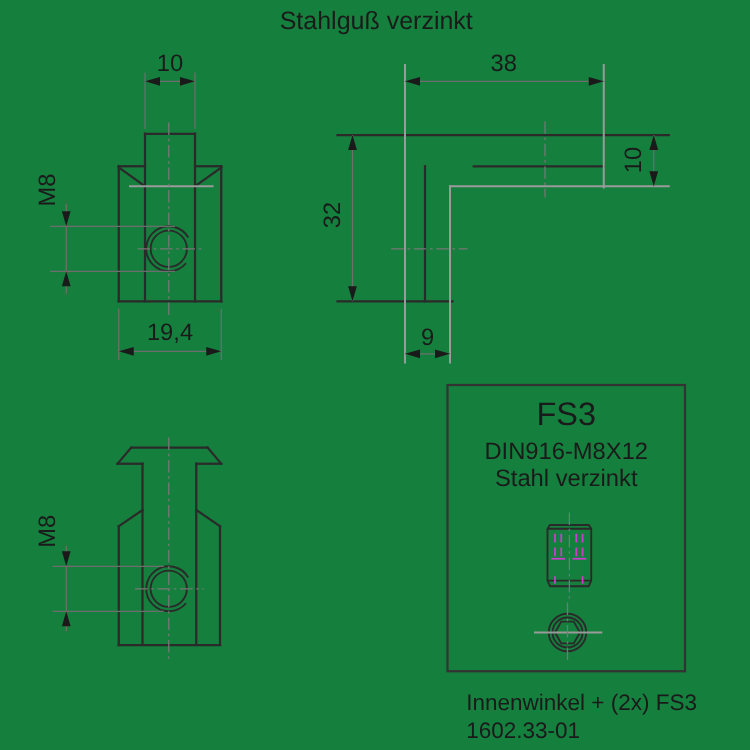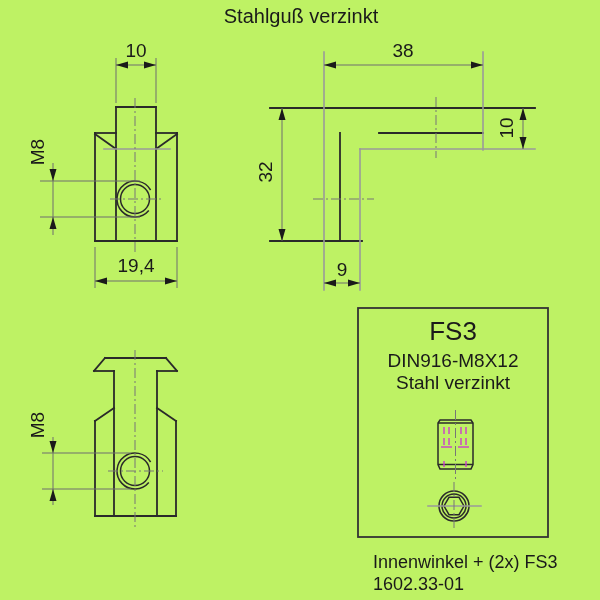--- a/index.html
+++ b/index.html
@@ -1,16 +1,16 @@
 <!DOCTYPE html>
 <html><head>
 <meta charset="utf-8">
 <style>
   html,body{margin:0;padding:0;background:#fff;}
-  #canvas{position:relative;width:600px;height:600px;background:#bef264;overflow:hidden;}
+  #canvas{position:relative;width:600px;height:600px;background:#15803d;overflow:hidden;}
   svg{display:block;}
   svg text{font-family:"Liberation Sans", sans-serif; fill:#1a1a1a;}
   .title-text{font-size:20px; text-anchor:middle;}
   .dim{font-size:19px; text-anchor:middle;}
   .cap1{font-size:26px; text-anchor:middle;}
   .cap2{font-size:19px; text-anchor:middle;}
   .caption-text{font-size:18px; text-anchor:start;}
   .outline{stroke:#2a2a2a; stroke-width:1.8; fill:none; stroke-linecap:square;}
   .outline-med{stroke:#2a2a2a; stroke-width:1.5; fill:none;}
   .outline-gray{stroke:#9a9a9a; stroke-width:1.6; fill:none; stroke-linecap:square;}

